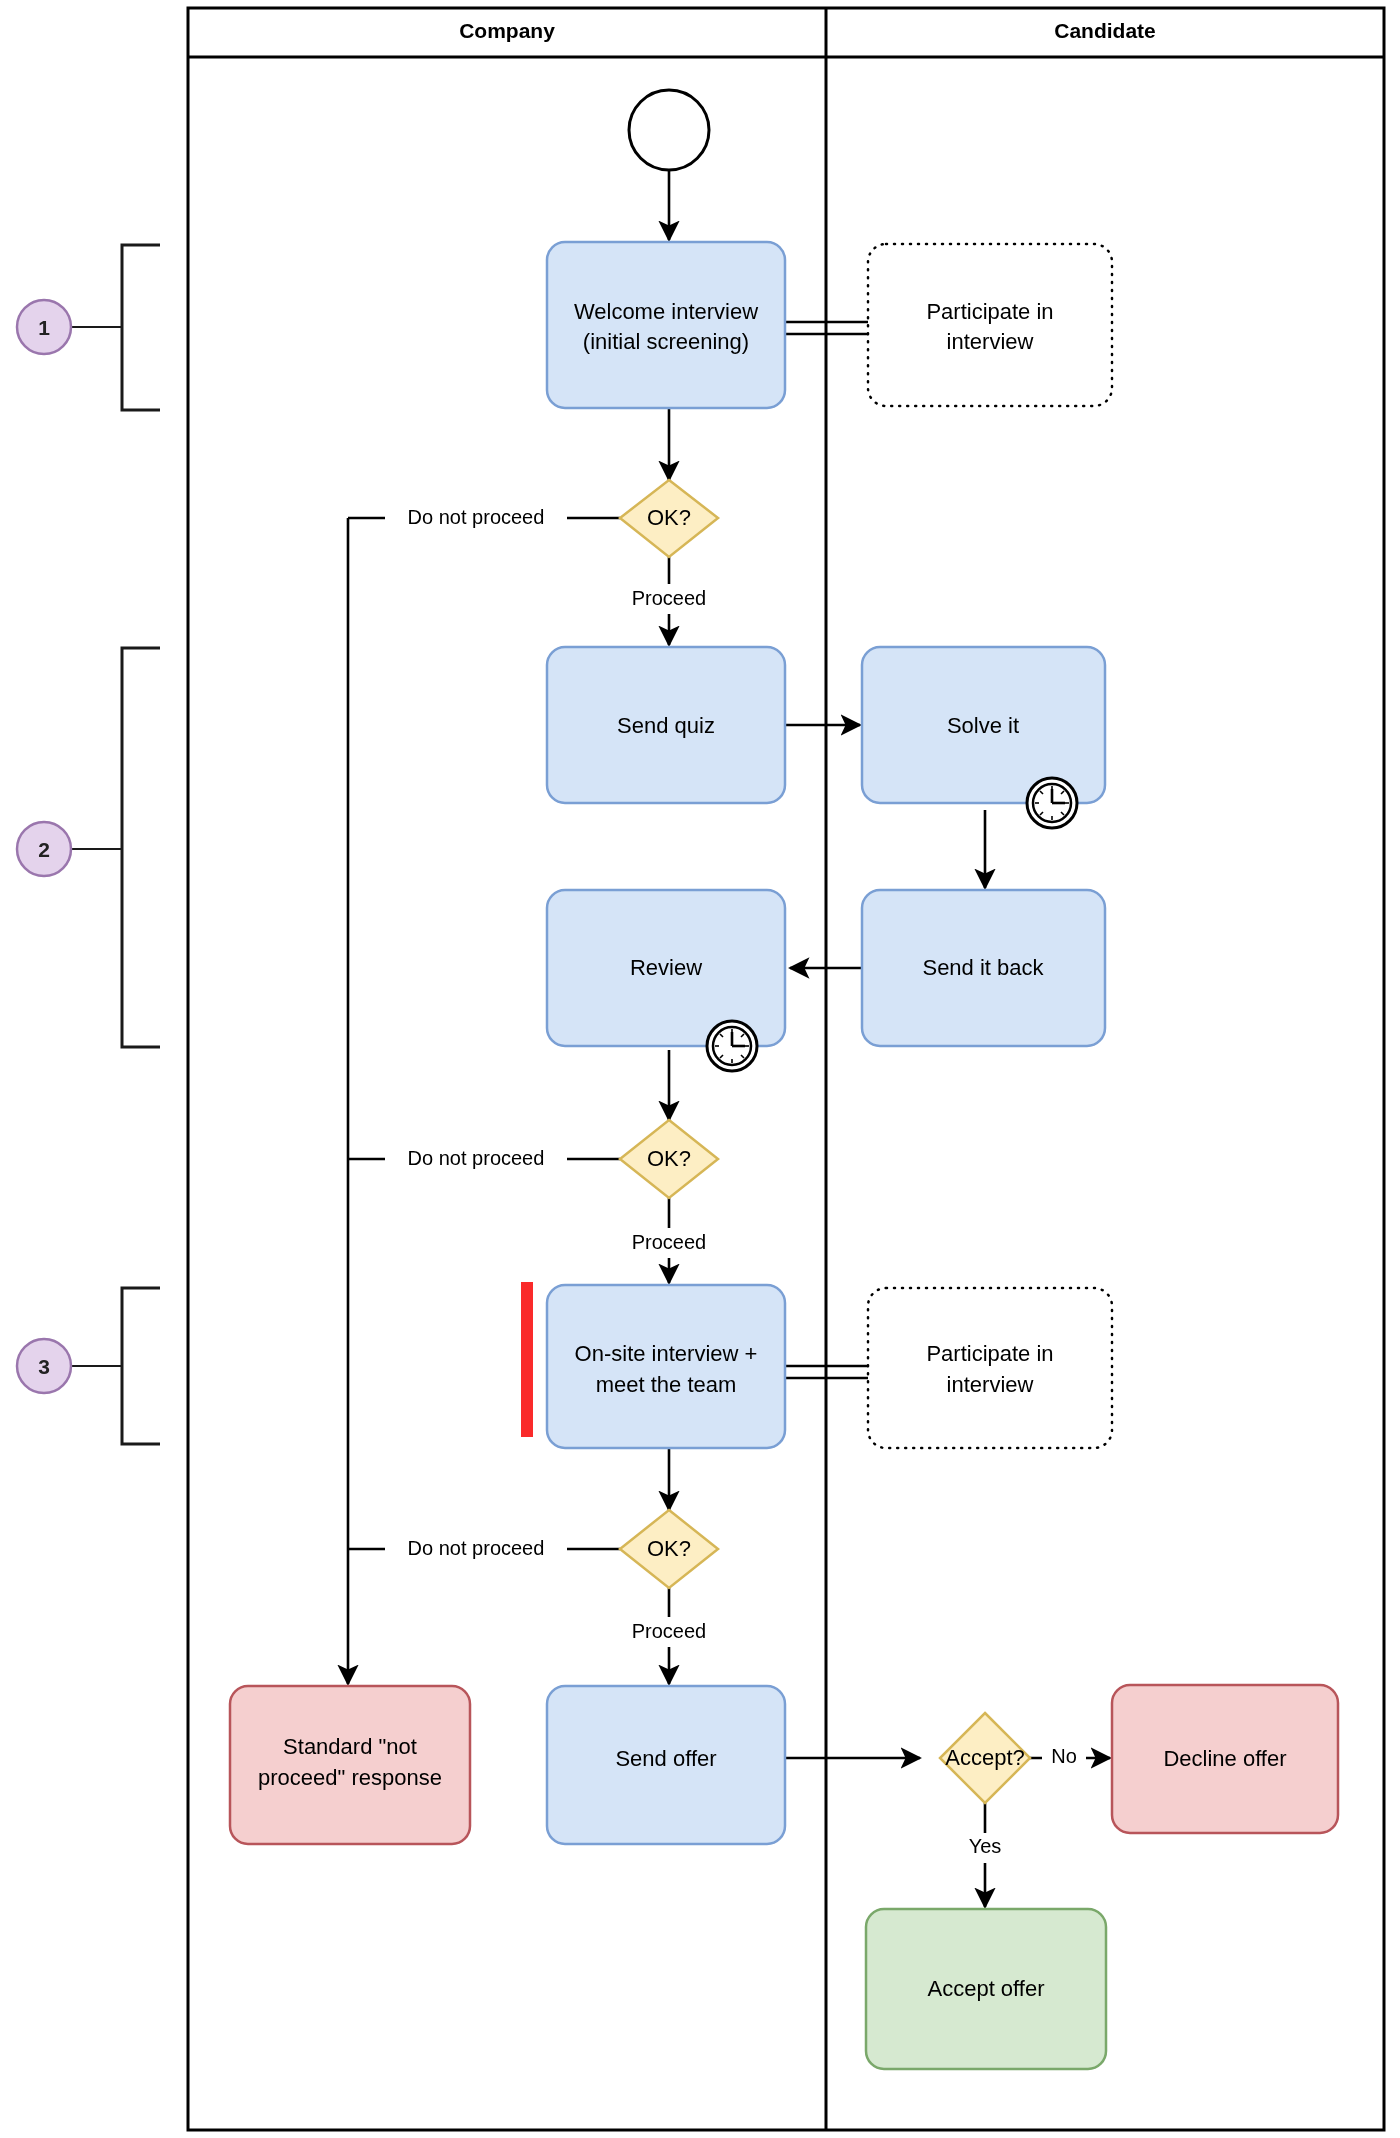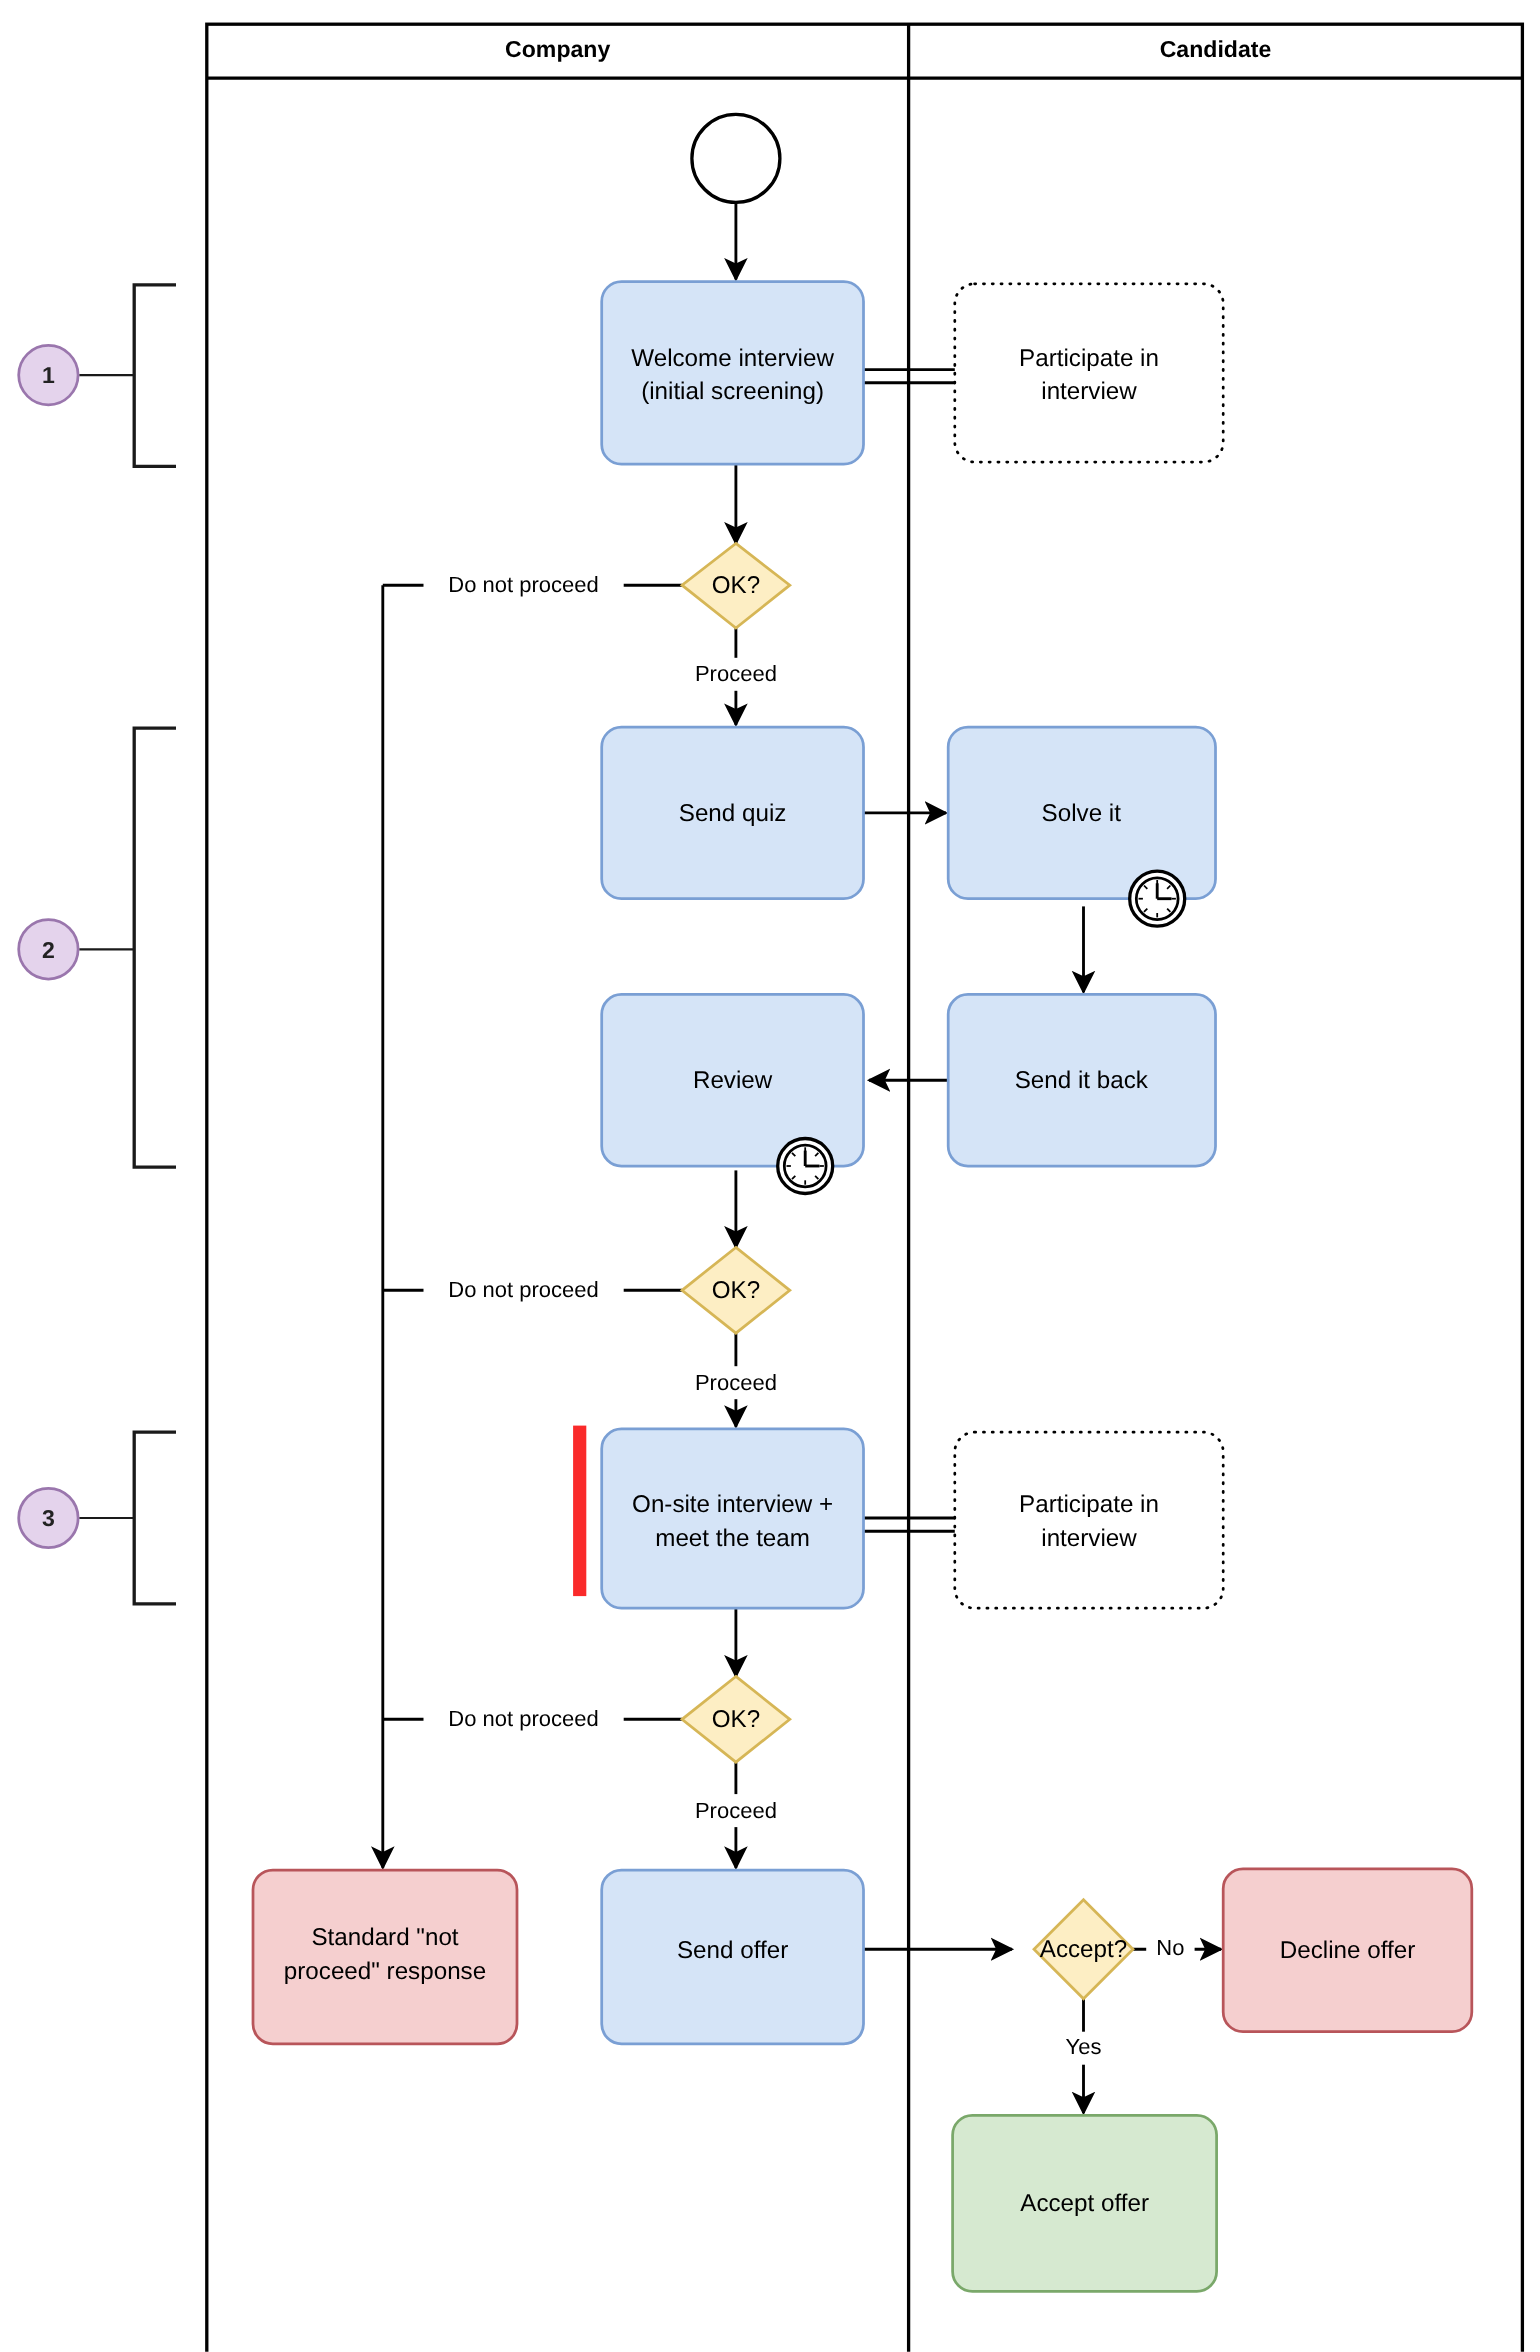--- a/index.html
+++ b/index.html
@@ -10,21 +10,20 @@
   body {
     width: 1400px;
     height: 2138px;
     font-family: "Liberation Sans", sans-serif;
     position: relative;
     overflow: hidden;
   }
   #diagram-root {
     position: absolute;
     inset: 0;
-    margin-top: 14px;
   }
   svg#flow {
     display: block;
     width: 1400px;
     height: 2138px;
   }
   .lane-title {
     font-family: "Liberation Sans", sans-serif;
     font-size: 21px;
     font-weight: bold;

